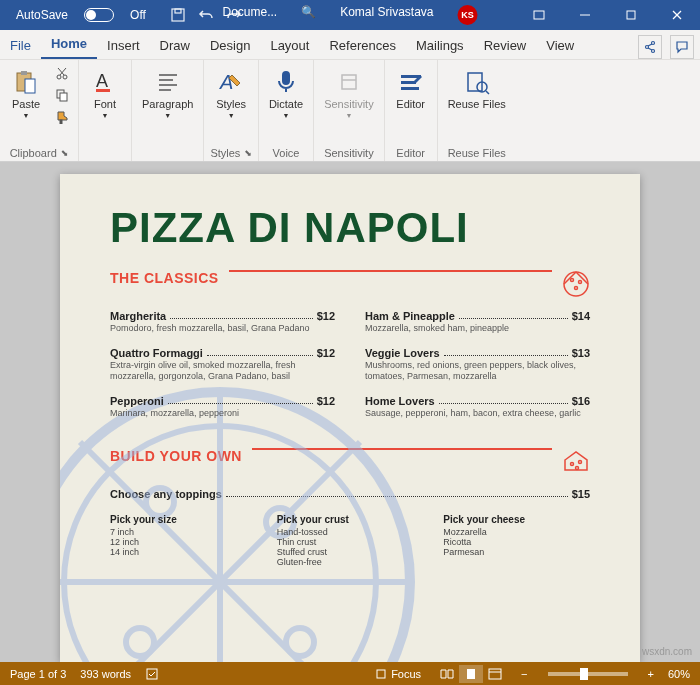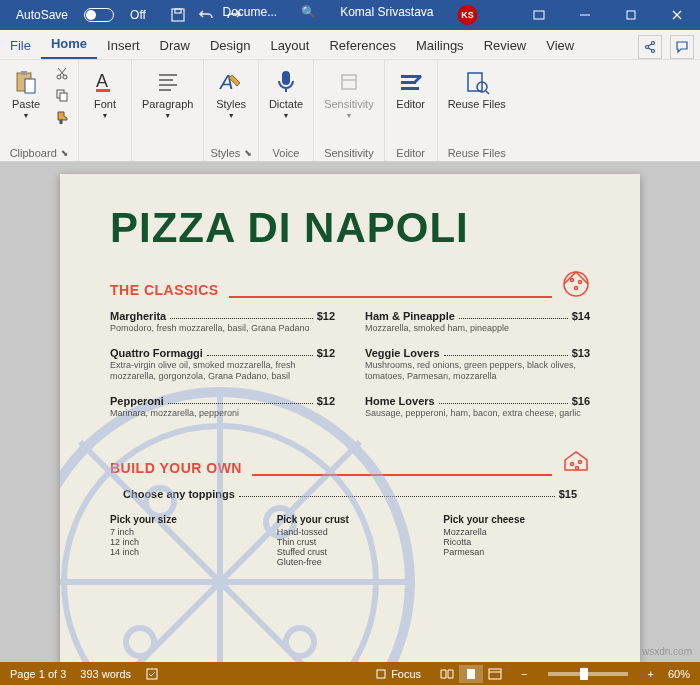--- a/index.html
+++ b/index.html
@@ -26,33 +26,33 @@
 .group-label{font-size:11px;color:#666;padding:2px 0;display:flex;align-items:center;gap:4px}
 .big-btn{display:flex;flex-direction:column;align-items:center;gap:2px;padding:4px;cursor:pointer;font-size:11px;color:#323130;min-width:40px}
 .big-btn .icon{width:28px;height:28px;display:flex;align-items:center;justify-content:center}
 .small-col{display:flex;flex-direction:column;gap:4px}
 .small-btn{width:20px;height:18px;display:flex;align-items:center;justify-content:center;cursor:pointer}
 .launcher{font-size:9px;color:#666;cursor:pointer}
 .canvas{height:500px;background:#c8c8c8;overflow:hidden;display:flex;justify-content:center;padding-top:12px;position:relative}
 .page{width:580px;background:#efede2;box-shadow:0 2px 8px rgba(0,0,0,.3);padding:30px 50px;position:relative;overflow:hidden}
 .bg-pizza{position:absolute;bottom:-120px;left:-40px;width:400px;height:400px;opacity:.5}
 .restaurant-title{font-size:42px;font-weight:900;color:#14532d;letter-spacing:1px;font-family:Arial,sans-serif;margin-bottom:18px}
-.section-header{display:flex;align-items:flex-end;margin:16px 0 12px}
+.section-header{display:flex;align-items:flex-start;margin:16px 0 12px}
 .section-title{color:#e84a3a;font-weight:900;font-size:14px;letter-spacing:.5px;white-space:nowrap}
 .section-line{flex:1;height:2px;background:#e84a3a;margin:0 10px}
 .section-icon{width:28px;height:28px}
 .menu-cols{display:flex;gap:30px;position:relative;z-index:1}
 .menu-col{flex:1}
 .menu-item{margin-bottom:12px;font-size:10px}
 .item-head{display:flex;font-weight:700;font-size:11px;color:#222}
 .item-name{white-space:nowrap}
 .dots{flex:1;border-bottom:1px dotted #333;margin:0 4px 3px}
 .item-price{white-space:nowrap}
 .item-desc{color:#555;font-size:9px;line-height:1.3;margin-top:1px}
-.byo-line{display:flex;font-weight:700;font-size:11px;color:#222;margin:10px 13px 14px}
+.byo-line{display:flex;font-weight:700;font-size:11px;color:#222;margin:10px 0 14px}
 .byo-cols{display:flex;gap:20px;position:relative;z-index:1}
 .byo-col{flex:1;font-size:9px;color:#444}
 .byo-col .hdr{font-weight:700;font-size:10px;color:#222;margin-bottom:2px}
 .statusbar{height:23px;background:#a16207;color:#fff;display:flex;align-items:center;font-size:11px;padding:0 10px;gap:14px}
 .statusbar .spacer{flex:1}
 .sb-item{display:flex;align-items:center;gap:4px;cursor:pointer}
 .view-btns{display:flex;gap:0}
 .view-btn{width:24px;height:18px;display:flex;align-items:center;justify-content:center;cursor:pointer}
 .view-btn.active{background:rgba(255,255,255,.25)}
 .zoom-slider{width:80px;height:4px;background:rgba(255,255,255,.5);position:relative;margin:0 6px}

